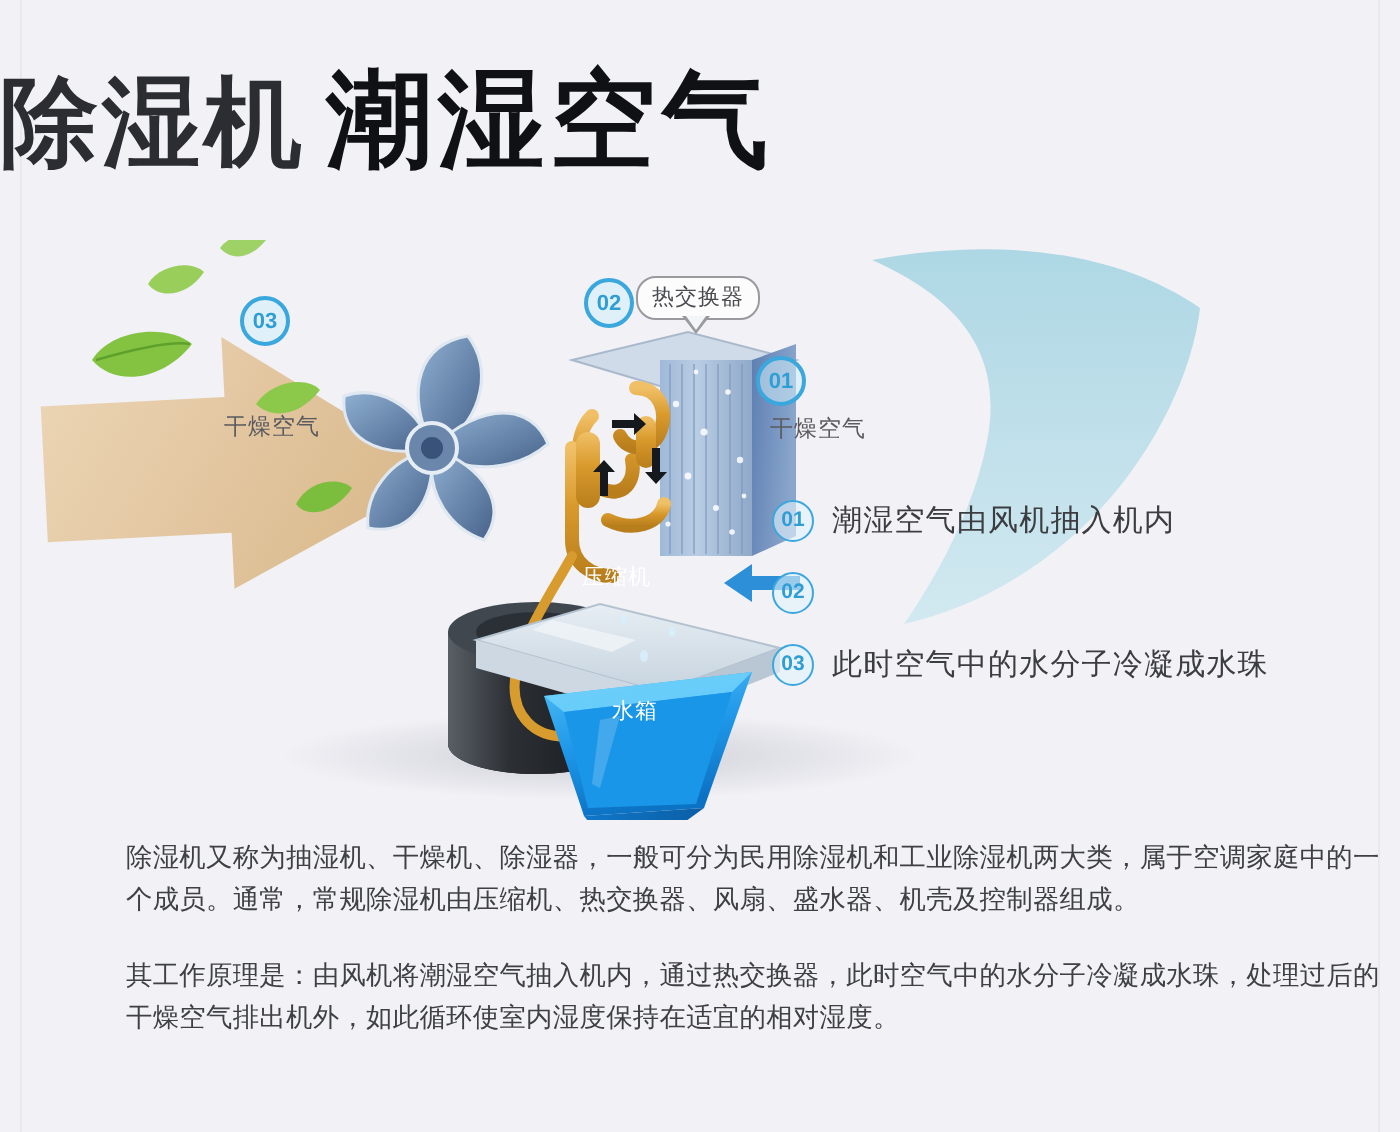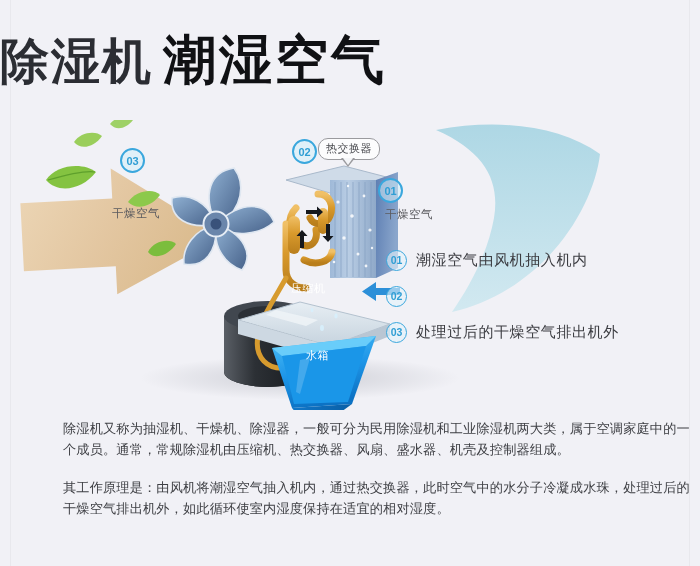--- a/index.html
+++ b/index.html
@@ -404,21 +404,21 @@
   <div class="legend">
     <div class="legend-row">
       <span class="legend-badge">01</span>
       <span class="legend-text">潮湿空气由风机抽入机内</span>
     </div>
     <div class="legend-row">
       <span class="legend-badge">02</span>
     </div>
     <div class="legend-row">
       <span class="legend-badge">03</span>
-      <span class="legend-text">处理过后的干燥空气排出机外</span>
+      <span class="legend-text">此时空气中的水分子冷凝成水珠</span>
     </div>
   </div>
 
 
   <div class="body-text">
     <p class="para">除湿机又称为抽湿机、干燥机、除湿器，一般可分为民用除湿机和工业除湿机两大类，属于空调家庭中的一个成员。通常，常规除湿机由压缩机、热交换器、风扇、盛水器、机壳及控制器组成。</p>
     <p class="para">其工作原理是：由风机将潮湿空气抽入机内，通过热交换器，此时空气中的水分子冷凝成水珠，处理过后的干燥空气排出机外，如此循环使室内湿度保持在适宜的相对湿度。</p>
   </div>
 
 </div>

